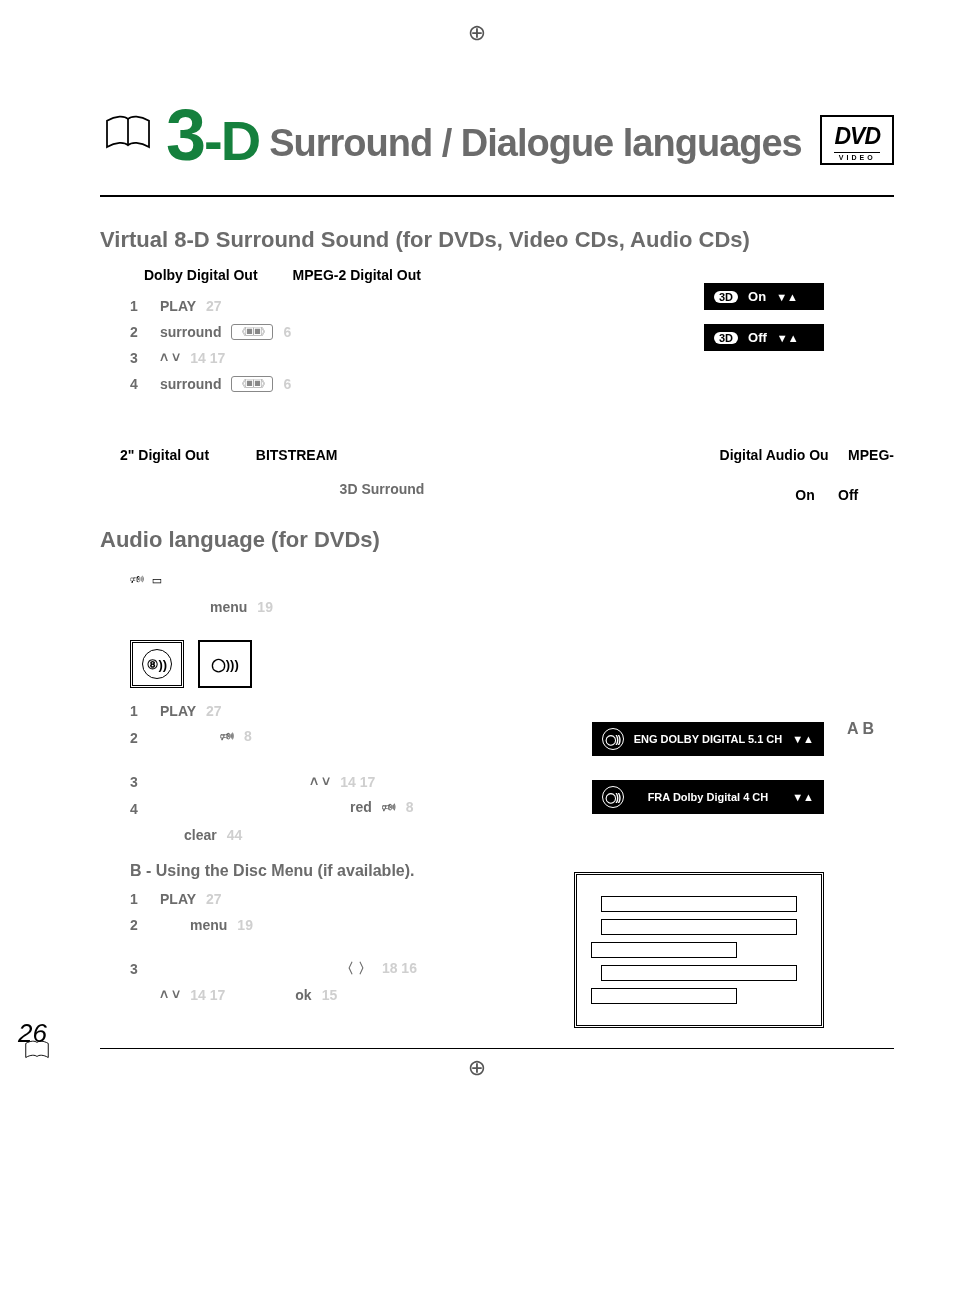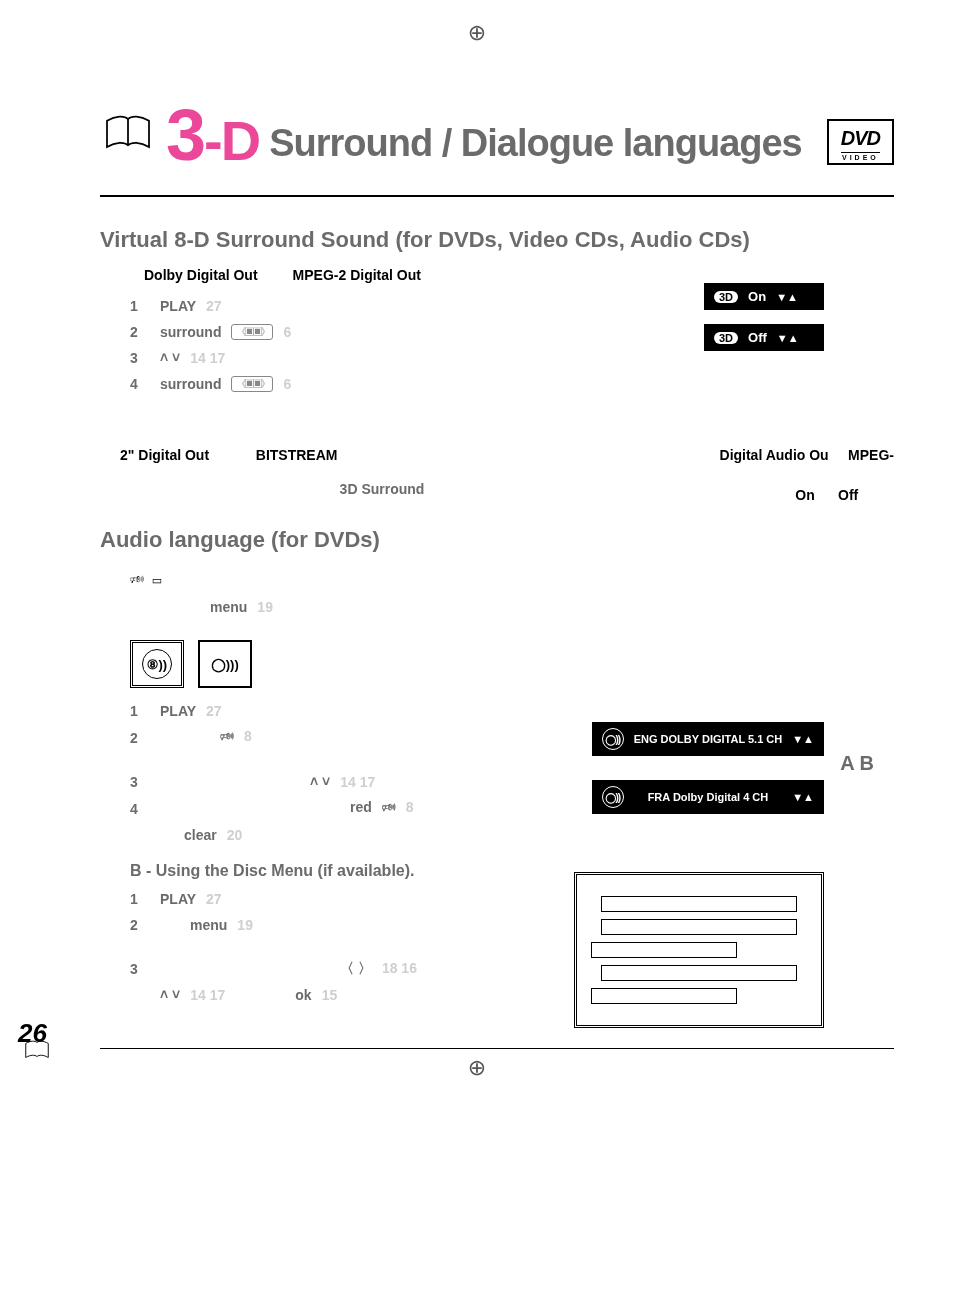--- a/index.html
+++ b/index.html
@@ -22,40 +22,40 @@
     display: flex;
     align-items: flex-end;
     gap: 10px;
     margin: 60px 0 30px;
   }
   .book-icon svg { width: 56px; height: 56px; }
   .title-big {
     font-weight: 900;
     letter-spacing: -2px;
     font-size: 44px;
-    color: #ec4899;
+    color: #15803d;
     position: relative;
     top: 8px;
   }
   .title-big .three { font-size: 72px; line-height: 0.7; }
   .title-big .d { font-size: 56px; }
   .title-small {
     font-weight: 900;
     font-size: 38px;
     color: #6b6b6b;
     letter-spacing: -1px;
   }
   .dvd-logo {
     margin-left: auto;
     border: 2px solid #000;
     padding: 6px 12px 2px;
     text-align: center;
     font-weight: 900;
   }
-  .dvd-logo .dvd { font-style: italic; font-size: 20px; letter-spacing: -1px; }
+  .dvd-logo .dvd { font-style: italic; font-size: 23px; letter-spacing: -1px; }
   .dvd-logo .video { font-size: 7px; letter-spacing: 3px; display:block; border-top:1px solid #000; margin-top:2px; padding-top:1px;}
   hr.sep { border: none; border-top: 2px solid #000; margin: 8px 0 18px; }
   h2.section {
     color: #6b6b6b;
     font-weight: 900;
     font-size: 22px;
     margin: 30px 0 14px;
   }
   .sub-note { font-weight: 700; font-size: 14px; margin: 0 0 10px 44px; }
   .steps { margin-left: 30px; font-size: 14px; }
@@ -144,39 +144,39 @@
     display: flex; align-items: center; justify-content: center;
     font-size: 13px;
   }
   .method-h {
     color: #6b6b6b;
     font-weight: 900;
     font-size: 16px;
     margin: 14px 0 6px 30px;
   }
   .ab-label {
-    color: #6b6b6b; font-weight: 900; font-size: 20px;
-    position: absolute; right: 80px; top: 752px;
+    color: #6b6b6b; font-weight: 900; font-size: 16px;
+    position: absolute; right: 80px; top: 720px;
   }
   .disc-menu-img {
     border: 3px double #000;
     width: 250px;
     padding: 14px;
   }
   .disc-menu-img .slot {
     border: 1px solid #000;
     height: 16px;
     margin: 7px 10px;
   }
   .footer-line { border-top: 1px solid #000; margin-top: 40px; }
   .page-num {
     position: absolute;
     left: 18px;
     bottom: 40px;
-    font-weight: 700;
+    font-weight: 400;
     font-size: 26px;
     font-style: italic;
   }
   .corner-book {
     position: absolute;
     left: 20px; bottom: 18px;
     font-size: 22px;
   }
   .bot-crop {
     position: absolute;
@@ -334,21 +334,21 @@
         <span class="step-body" style="margin-left:190px;">
           <span class="kw">red</span>
           <span class="tiny-icon grey-bold">🕬</span>
           <span class="ghost">8</span>
         </span>
       </div>
     <div class="step-row">
         <span class="step-num"></span>
         <span class="step-body" style="margin-left:24px;">
           <span class="kw">clear</span>
-          <span class="ghost">20</span>
+          <span class="ghost">44</span>
         </span>
       </div>
   </div>
 
   <div class="right-col" style="top:24px;">
     <div class="osd lang">
       <span class="sound-circ">◯))</span>
       <span>ENG DOLBY DIGITAL 5.1 CH</span>
       <span class="arr">▼▲</span>
     </div>

